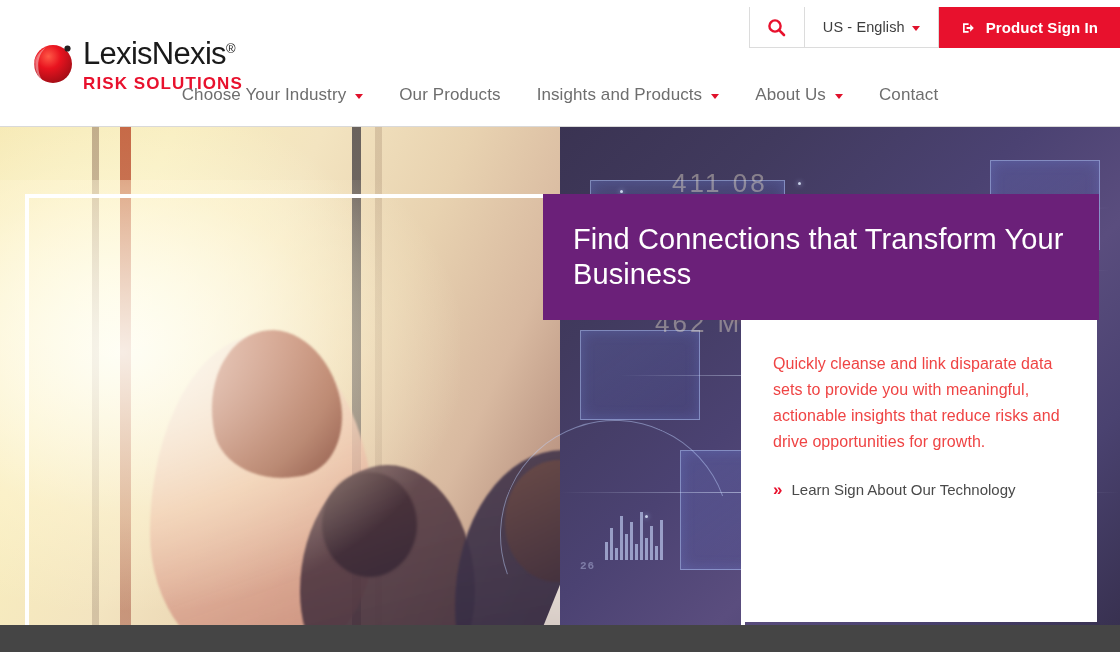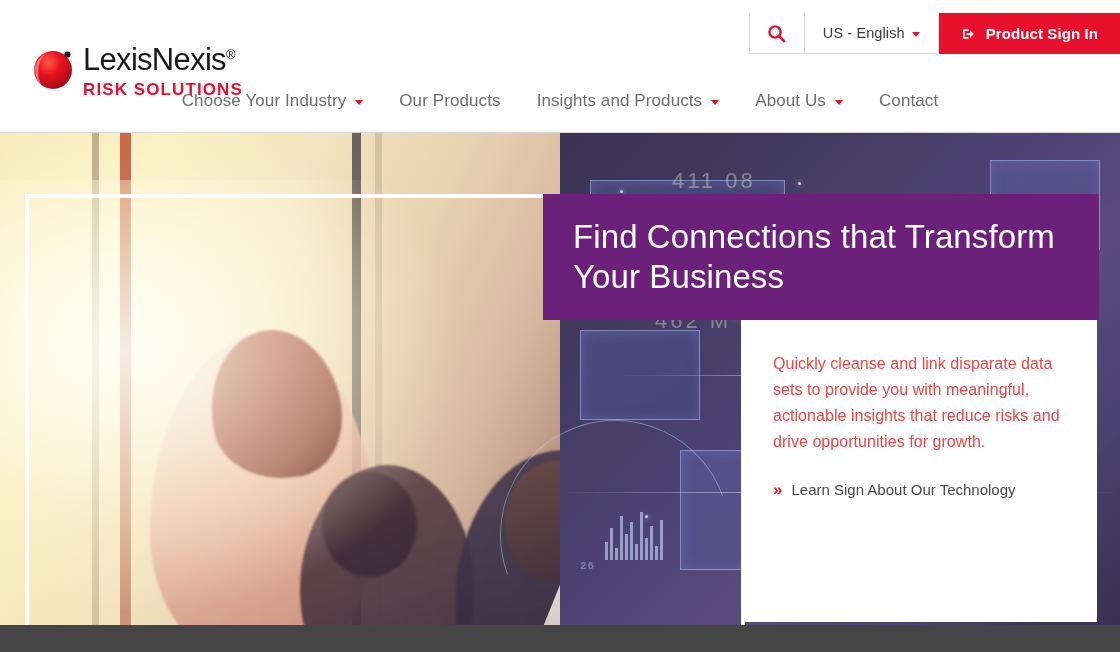--- a/index.html
+++ b/index.html
@@ -4,21 +4,21 @@
 <style>
   * { margin:0; padding:0; box-sizing:border-box; }
   html, body {
     width:1120px; height:652px;
     font-family:"Liberation Sans", sans-serif;
     background:#fff; overflow:hidden;
   }
 
   
   .header {
-    position:absolute; left:0; top:13px; width:1120px; height:120px;
+    position:absolute; left:0; top:7px; width:1120px; height:120px;
     background:#fff; border-bottom:1px solid #d9d9d9; z-index:30;
   }
 
   
   .utility-bar {
     position:absolute; right:0; top:0; display:flex; align-items:stretch;
     height:41px;
   }
   .search-btn {
     width:56px; display:flex; align-items:center; justify-content:center;
@@ -140,21 +140,21 @@
   }
   .tech-dot {
     position:absolute; width:3px; height:3px; border-radius:50%;
     background:rgba(225,235,255,.85); box-shadow:0 0 5px rgba(190,210,255,.9);
   }
   .tech-ghost-text {
     position:absolute; color:rgba(210,222,255,.38); font-size:11px;
     font-family:"Liberation Mono", monospace; letter-spacing:1px; white-space:nowrap;
   }
   .tech-big-num {
-    position:absolute; color:rgba(225,214,196,.45); font-size:22px;
+    position:absolute; color:rgba(225,214,196,.45); font-size:26px;
     font-family:"Liberation Sans", sans-serif; letter-spacing:3px; white-space:nowrap;
   }
   .bar-chart { position:absolute; display:flex; align-items:flex-end; gap:2px; }
   .bar-chart i { display:block; width:3px; background:rgba(205,220,255,.6); }
   .orange-glow {
     position:absolute; width:46px; height:46px; border-radius:50%;
     background:radial-gradient(circle, rgba(255,170,80,.55), rgba(255,150,60,0) 70%);
   }
   .arc-ring {
     position:absolute; border:1px solid rgba(190,210,255,.45);
@@ -167,21 +167,21 @@
     border:4px solid #fff; z-index:6; pointer-events:none;
   }
 
   
   .hero-banner {
     position:absolute; left:543px; top:74px; width:556px; height:126px;
     background:#6b2079; z-index:8;
     display:flex; align-items:center;
   }
   .hero-banner h1 {
-    color:#fff; font-size:33px; font-weight:400; line-height:1.22;
+    color:#fff; font-size:29px; font-weight:400; line-height:1.22;
     padding:0 15px 0 30px; letter-spacing:.1px;
   }
 
   
   .hero-card {
     position:absolute; left:743px; top:200px; width:354px; height:302px;
     background:#fff; z-index:8; padding:31px 30px 0 30px;
   }
   .hero-card p {
     font-size:16px; line-height:1.62; color:#ef4444; letter-spacing:.05px;

